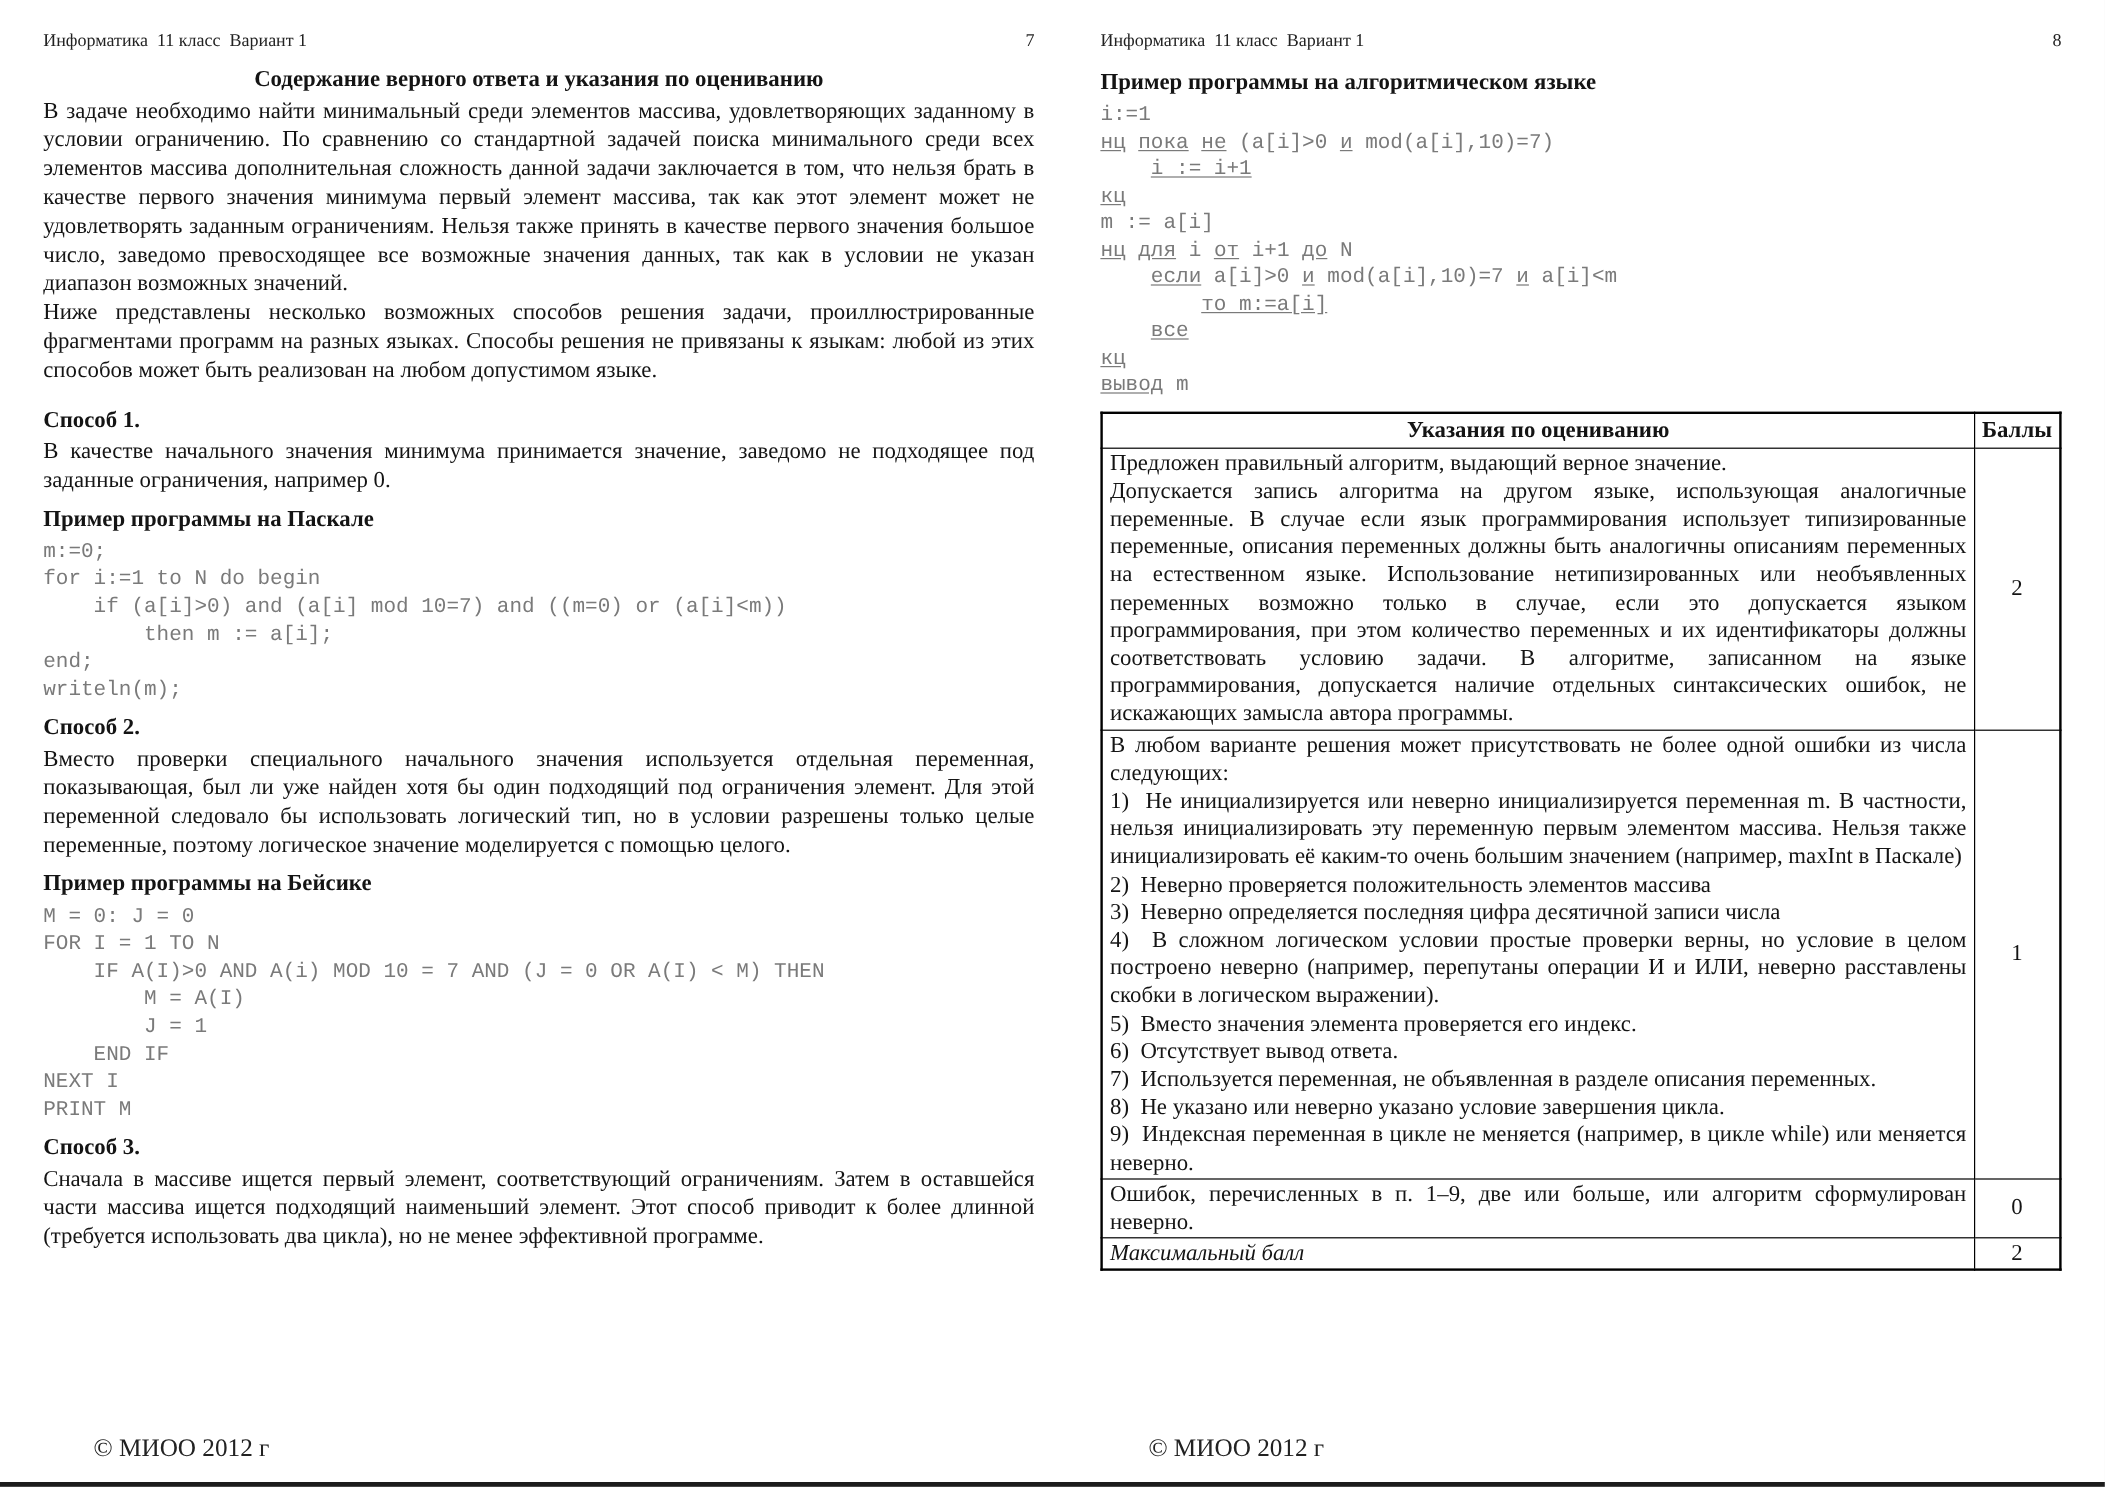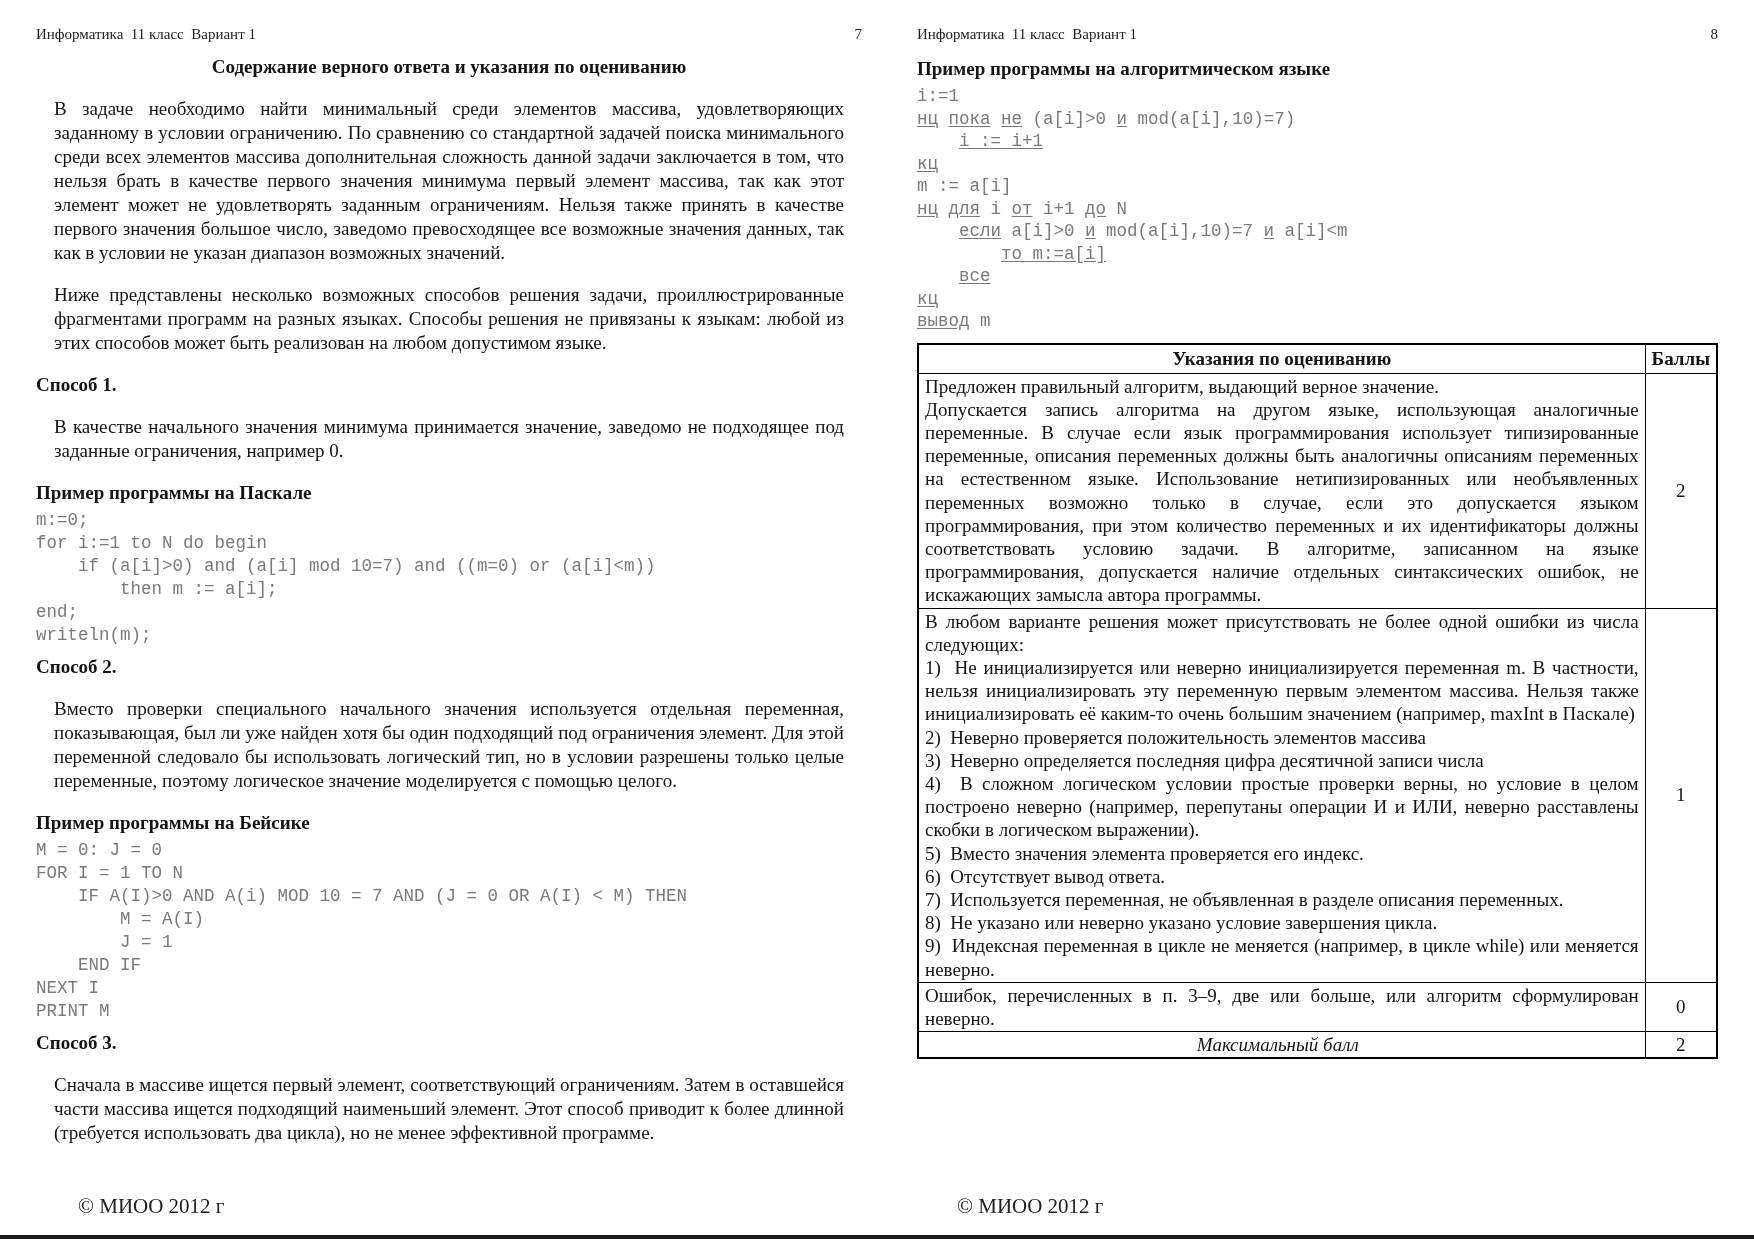--- a/index.html
+++ b/index.html
@@ -25,21 +25,21 @@
 
   .pg-header{
     display:flex; justify-content:space-between; align-items:baseline;
     padding-top:26px; font-size:15px; color:#222;
   }
   .doc-title{
     margin:12px 0 2px 0;
     font-size:19px; font-weight:bold; text-align:center; line-height:24px;
   }
   .body-text{
-    margin:18px; font-size:19px; line-height:24px; text-align:justify;
+    margin:0; font-size:19px; line-height:24px; text-align:justify;
   }
   .subheading{
     margin:18px 0 2px 0; font-size:19px; font-weight:bold; line-height:24px;
   }
   .gap-lg{ margin-top:8px; }
   .code{
     font-family:"Liberation Mono", monospace;
     font-size:17.5px; line-height:23px;
     color:var(--code-color);
     white-space:pre; margin:4px 0 0 0;
@@ -56,21 +56,21 @@
     border:1.6px solid #000; padding:1px 6px; vertical-align:middle;
     box-sizing:border-box;
   }
   .score-table th{
     font-size:19px; font-weight:bold; text-align:center; line-height:26px;
   }
   .col-score{ width:68px; }
   td.crit{ font-size:19px; line-height:23.2px; vertical-align:top; }
   .crit-para{ text-align:justify; }
   td.crit.max-row{ vertical-align:middle; }
-  .max-row .crit-para{ text-align:center; font-style:italic; padding-right:8px; }
+  .max-row .crit-para{ text-align:left; font-style:italic; padding-right:8px; }
   td.score{ text-align:center; font-size:19px; }
 
   .pg-footer{ position:absolute; bottom:16px; font-size:21px; color:#222; }
   .page-left .pg-footer{ left:42px; }
   .page-right .pg-footer{ left:40px; }
 </style>
 </head>
 <body>
 
 <div class="sheet">
@@ -152,21 +152,21 @@
               <div class="crit-para">5)&nbsp;&nbsp;Вместо значения элемента проверяется его индекс.</div>
               <div class="crit-para">6)&nbsp;&nbsp;Отсутствует вывод ответа.</div>
               <div class="crit-para">7)&nbsp;&nbsp;Используется переменная, не объявленная в разделе описания переменных.</div>
               <div class="crit-para">8)&nbsp;&nbsp;Не указано или неверно указано условие завершения цикла.</div>
               <div class="crit-para">9)&nbsp;&nbsp;Индексная переменная в цикле не меняется (например, в цикле while) или меняется неверно.</div>
             </td>
             <td class="score">1</td>
           </tr>
           <tr>
             <td class="crit">
-              <div class="crit-para">Ошибок, перечисленных в п. 3–9, две или больше, или алгоритм сформулирован неверно.</div>
+              <div class="crit-para">Ошибок, перечисленных в п. 1–9, две или больше, или алгоритм сформулирован неверно.</div>
             </td>
             <td class="score">0</td>
           </tr>
           <tr>
             <td class="crit max-row">
               <div class="crit-para">Максимальный балл</div>
             </td>
             <td class="score">2</td>
           </tr>
         </tbody>

